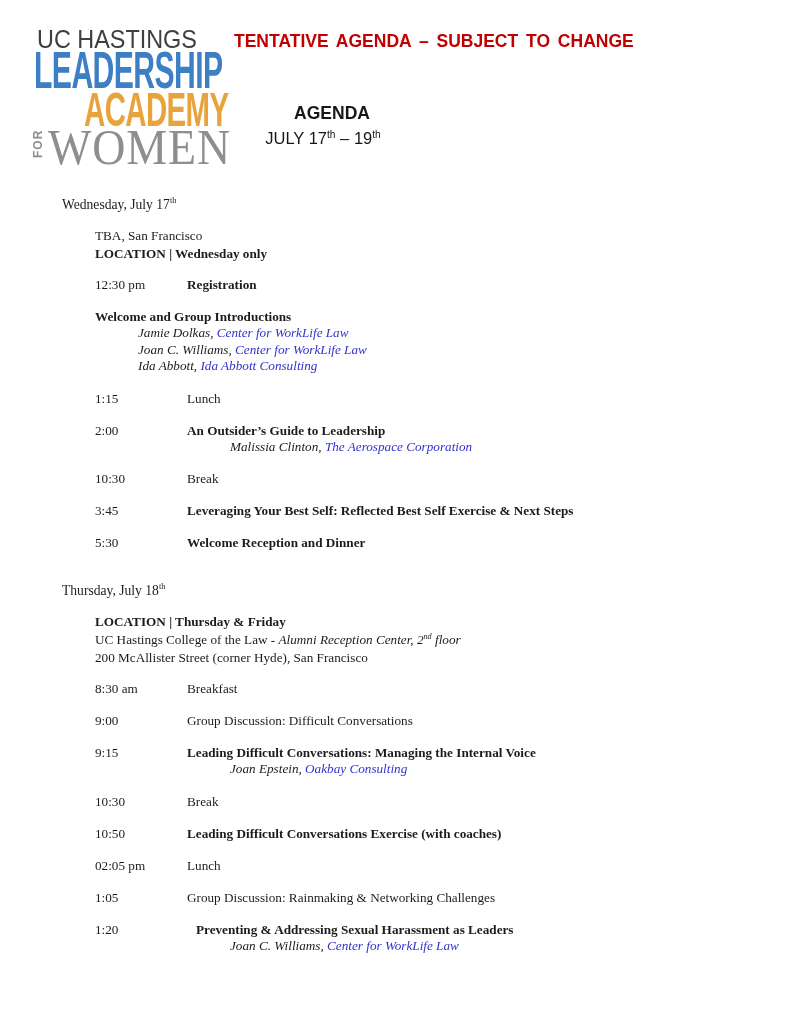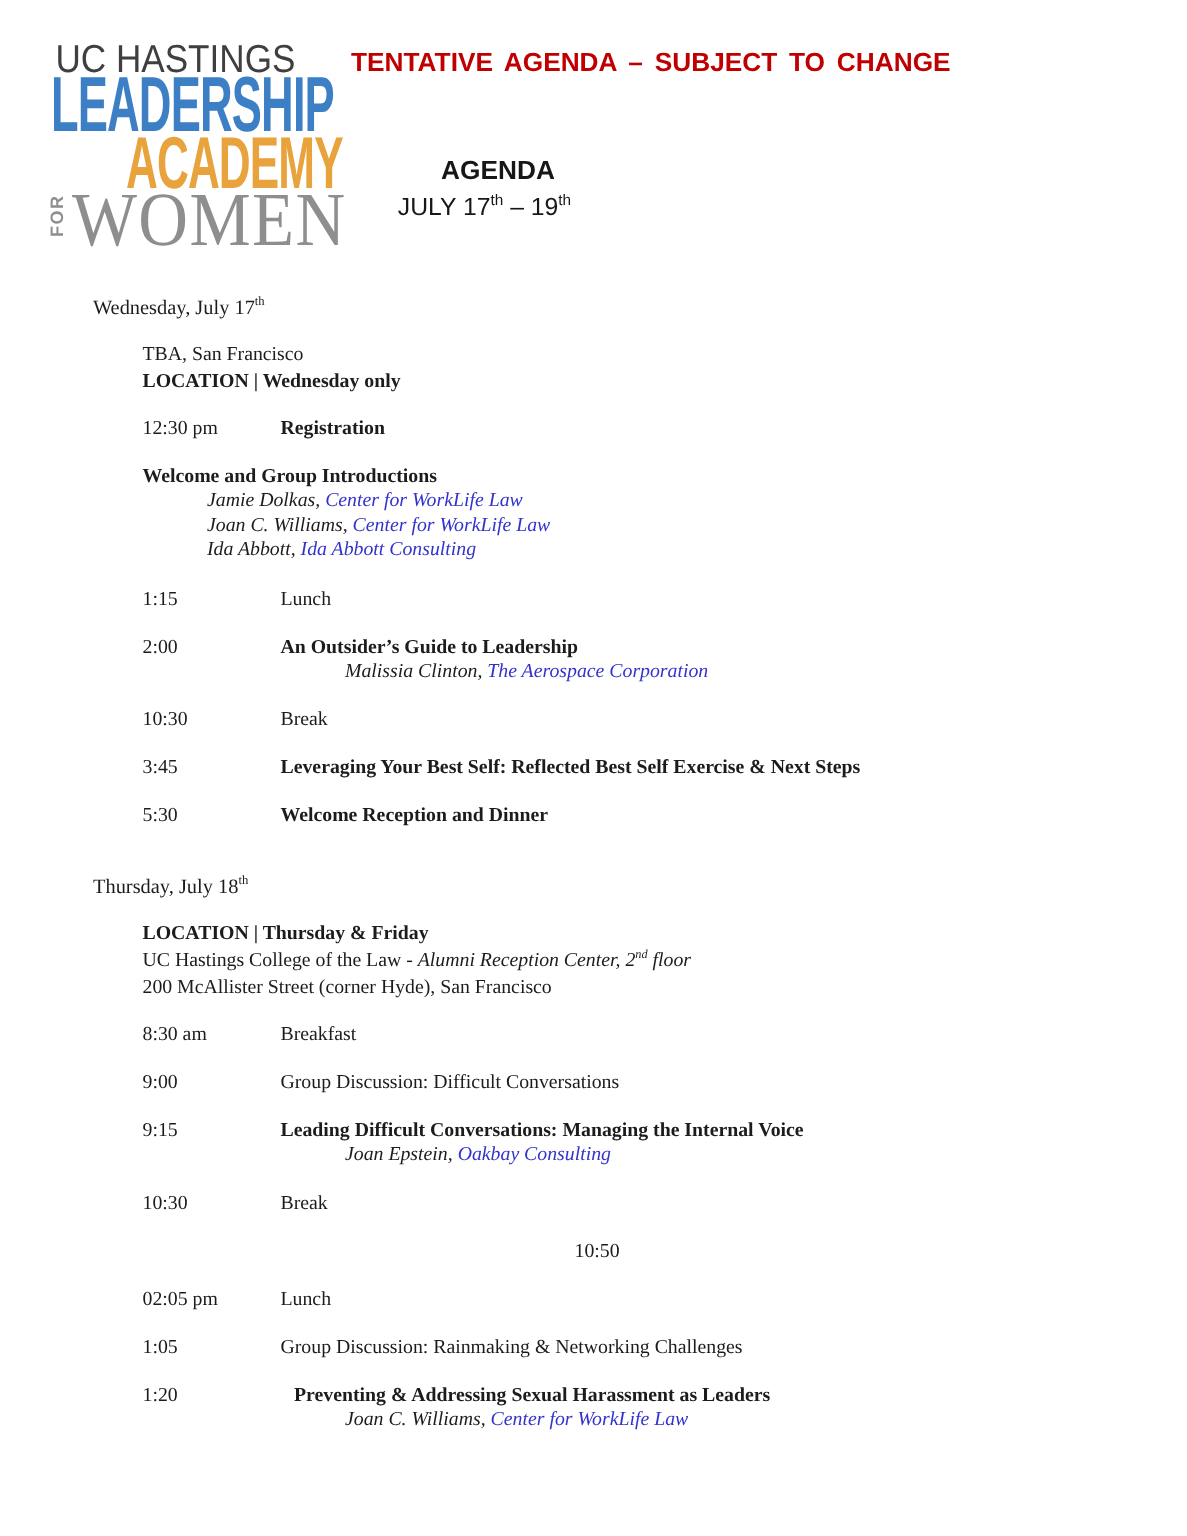--- a/index.html
+++ b/index.html
@@ -183,20 +183,24 @@
   <div class="srow">
     <div class="row-time">10:30</div>
     <div class="row-body">
       <div class="row-title">Break</div>
 
     </div>
   </div>
 
   <div class="srow">
     <div class="row-time">10:50</div>
+    <div class="row-body">
+      <div class="row-title b">Leading Difficult Conversations Exercise (with coaches)</div>
+
+    </div>
   </div>
 
   <div class="srow">
     <div class="row-time">02:05 pm</div>
     <div class="row-body">
       <div class="row-title">Lunch</div>
 
     </div>
   </div>
 

